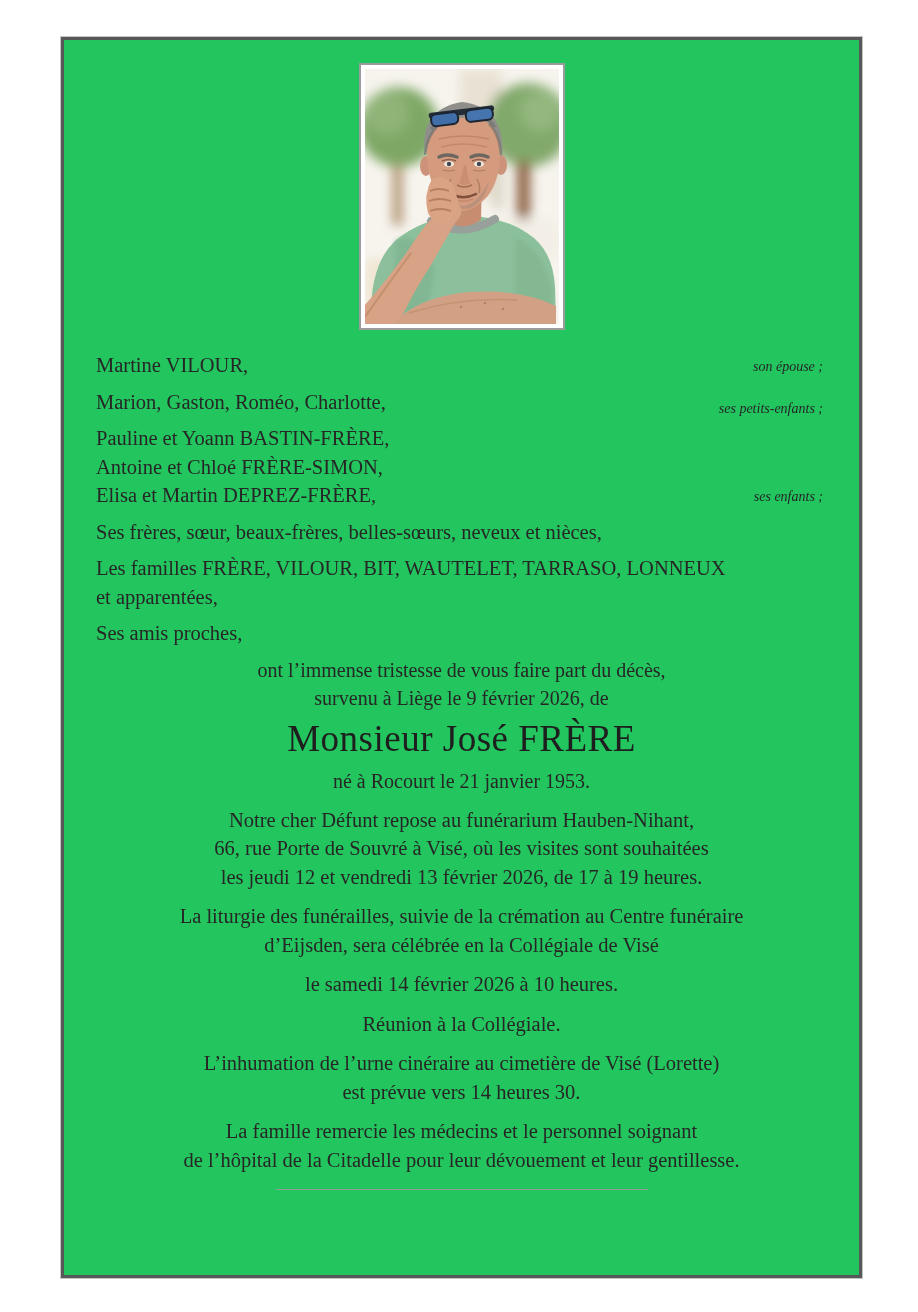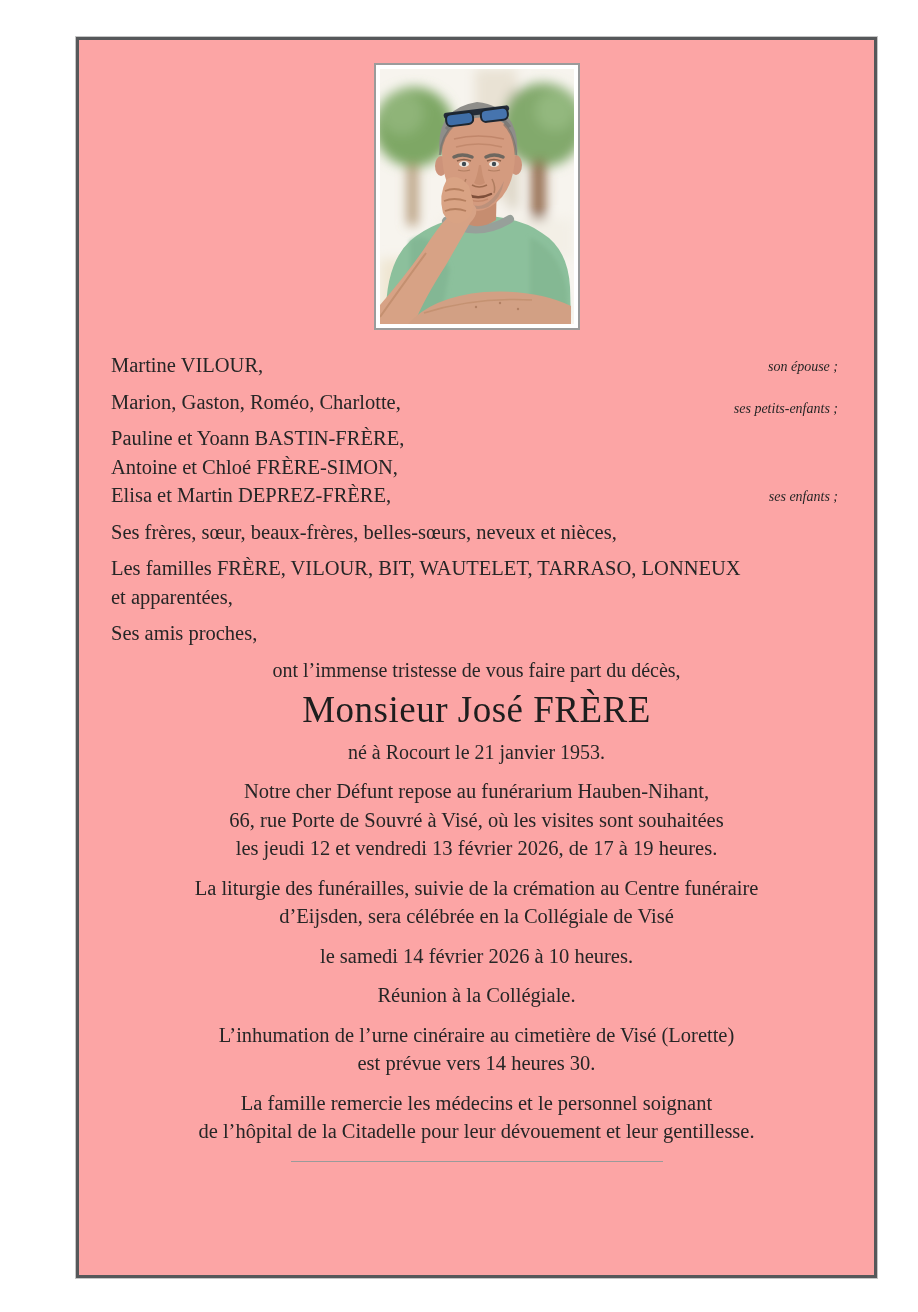--- a/index.html
+++ b/index.html
@@ -3,23 +3,23 @@
 <meta charset="utf-8">
 <style>
   html,body{margin:0;padding:0;}
   body{
     width:918px;height:1312px;position:relative;background:#ffffff;
     font-family:"Liberation Serif","DejaVu Serif",serif;
     color:#262626;
     -webkit-font-smoothing:antialiased;
   }
   .frame{
-    position:absolute;left:76px;top:37px;width:795px;height:1235px;
+    position:absolute;left:61px;top:37px;width:795px;height:1235px;
     border:3px solid #56585a;outline:1px solid #c6c6c6;
-    background:#fca5a5;overflow:hidden;
+    background:#22c55e;overflow:hidden;
   }
   .photo-frame{
     width:206px;height:267px;margin:23px auto 0;box-sizing:border-box;
     border:2px solid #9b9b9b;background:#ffffff;padding:4px;
   }
   .photo-frame svg{display:block;width:194px;height:255px;}
   .family-block{margin-top:21px;padding:0 36px 0 32px;}
   .family-group{position:relative;margin-bottom:8px;}
   .family-line{font-size:20.5px;line-height:28.5px;white-space:nowrap;}
   .relation{
@@ -155,20 +155,21 @@
       <div class="family-line">Les familles FRÈRE, VILOUR, BIT, WAUTELET, TARRASO, LONNEUX</div>
       <div class="family-line">et apparentées,</div>
     </div>
     <div class="family-group">
       <div class="family-line">Ses amis proches,</div>
     </div>
   </div>
 
   <div class="announce centered">
     <div>ont l’immense tristesse de vous faire part du décès,</div>
+    <div>survenu à Liège le 9 février 2026, de</div>
   </div>
 
   <div class="deceased-name centered">Monsieur José FRÈRE</div>
   <div class="birth centered">né à Rocourt le 21 janvier 1953.</div>
 
   <div class="para centered">
     <div>Notre cher Défunt repose au funérarium Hauben-Nihant,</div>
     <div>66, rue Porte de Souvré à Visé, où les visites sont souhaitées</div>
     <div class="bold">les jeudi 12 et vendredi 13 février 2026, de 17 à 19 heures.</div>
   </div>

